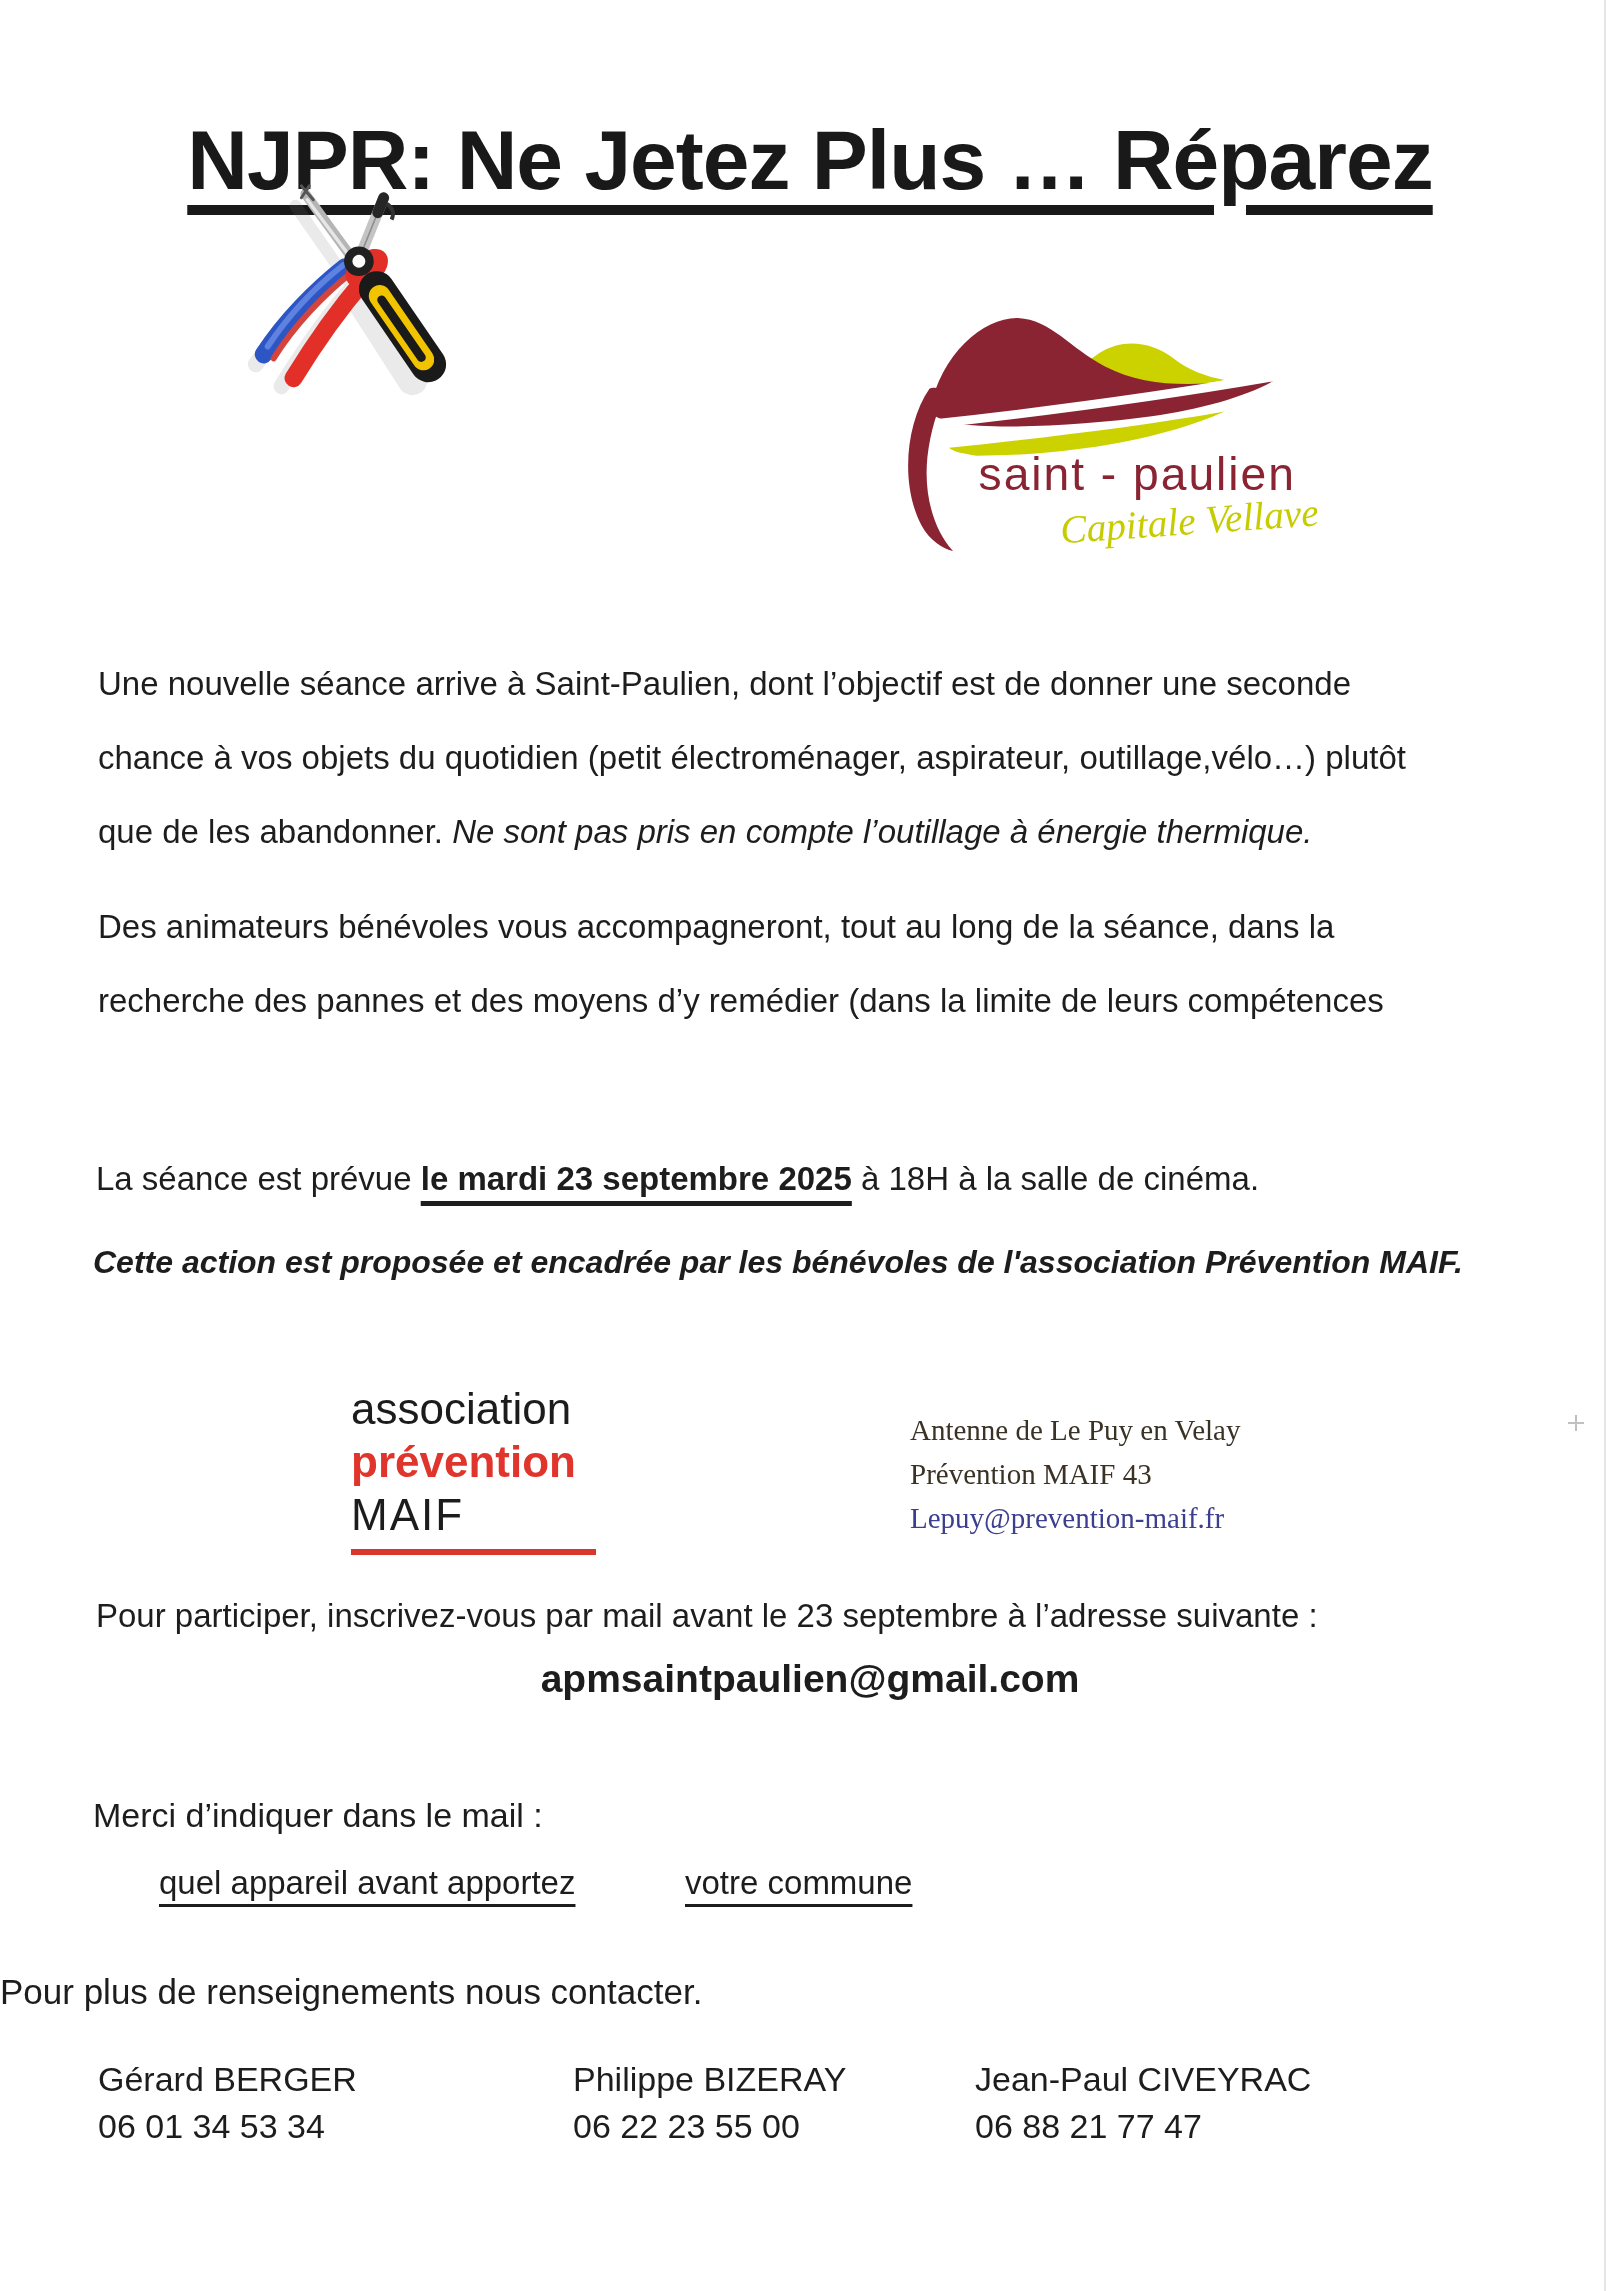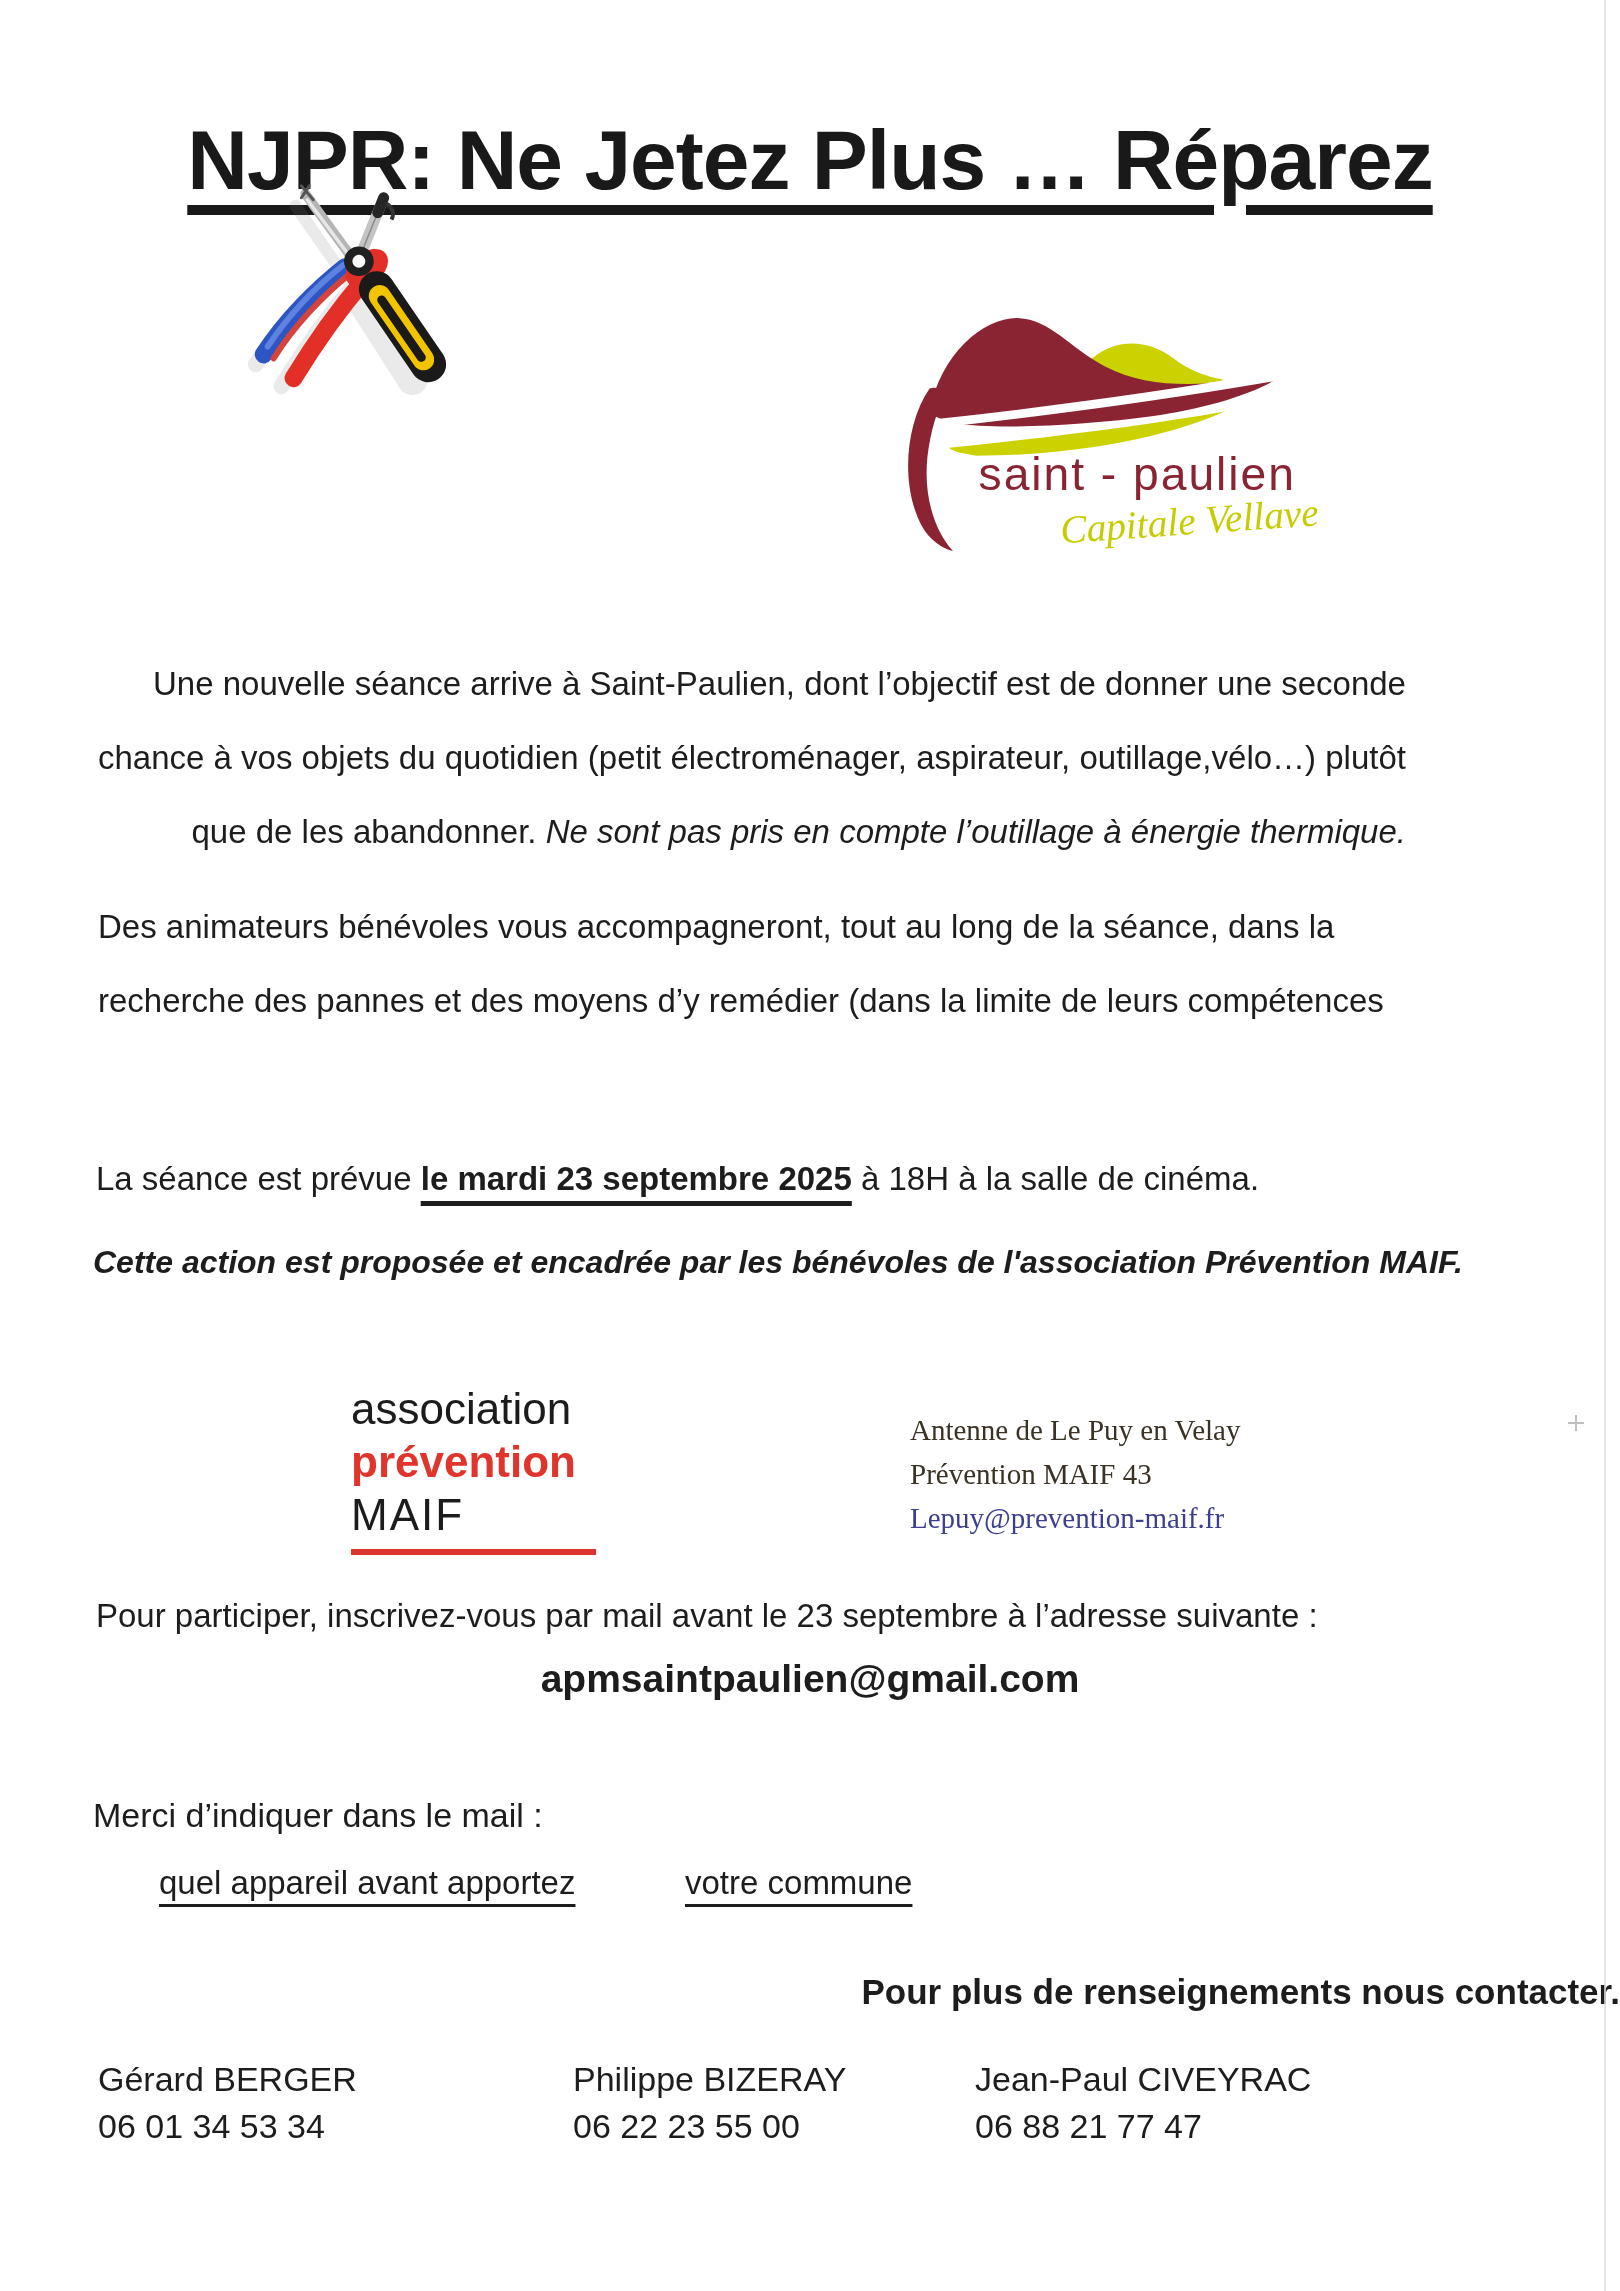--- a/index.html
+++ b/index.html
@@ -7,21 +7,21 @@
     position:relative;width:1620px;height:2292px;background:#ffffff;overflow:hidden;
     font-family:"Liberation Sans","DejaVu Sans",sans-serif;color:#1d1d1d;
   }
   .doc-title{
     position:absolute;top:118px;left:0;right:0;text-align:center;
     font-size:84px;font-weight:bold;letter-spacing:-1px;color:#191919;line-height:1;
     text-decoration:underline;text-decoration-thickness:9.8px;text-underline-offset:15.7px;
     white-space:nowrap;
   }
   .para{position:absolute;font-size:33px;line-height:74px;white-space:nowrap;color:#1d1d1d;}
-  .p1{top:647px;left:98px;text-align:right;}
+  .p1{top:647px;left:98px;}
   .p2{top:890px;left:98px;}
   .p3{top:1142px;left:96px;}
   .p3 .date{font-weight:bold;text-decoration:underline;text-decoration-thickness:4.9px;text-underline-offset:10.8px;}
   .p4{top:1225px;left:93px;font-size:32px;font-weight:bold;font-style:italic;}
   .italic{font-style:italic;}
   svg{display:block;}
   .tools-box{position:absolute;left:218px;top:174px;width:253px;height:233px;}
   .sp-logo-box{position:absolute;left:894px;top:287px;width:423px;height:301px;}
   .maif-logo{position:absolute;left:351px;top:1382px;font-size:44px;line-height:53px;letter-spacing:0px;}
   .maif-logo .l1{color:#1c1c1c;}
@@ -30,21 +30,21 @@
   .maif-rule{position:absolute;left:351px;top:1549px;width:245px;height:5.9px;background:#d9372e;}
   .antenne{position:absolute;left:910px;top:1408px;font-family:"Liberation Serif","DejaVu Serif",serif;
     font-size:29px;line-height:44px;color:#3a3224;white-space:nowrap;}
   .antenne .mail{color:#3c3f8f;text-decoration:none;cursor:pointer;}
   .participate{position:absolute;left:96px;top:1591px;font-size:33px;line-height:49px;white-space:nowrap;}
   .email-line{position:absolute;left:0;right:0;top:1654px;text-align:center;font-size:39px;font-weight:bold;line-height:49px;}
   .merci{position:absolute;left:93px;top:1791px;font-size:34px;line-height:49px;white-space:nowrap;}
   .mail-item{position:absolute;top:1858px;font-size:33px;line-height:49px;white-space:nowrap;
     text-decoration:underline;text-decoration-thickness:2.9px;text-underline-offset:9.8px;}
   .mi1{left:159px;}.mi2{left:685px;}.mi3{left:978px;}
-  .contact-heading{position:absolute;left:0;right:0;top:1967px;text-align:right;font-size:35px;font-weight:bold;line-height:49px;}
+  .contact-heading{position:absolute;left:0;right:0;top:1967px;text-align:left;font-size:35px;font-weight:normal;line-height:49px;}
   .person{position:absolute;white-space:nowrap;font-size:34px;line-height:47px;}
   .person .pname{position:absolute;top:0;left:0;}
   .person .pphone{position:absolute;top:47px;left:0;}
   .c1{left:98px;top:2056px;width:412px;height:98px;}
   .c2{left:573px;top:2056px;width:412px;height:98px;}
   .c3{left:975px;top:2056px;width:431px;height:98px;}
   .scan-edge{position:absolute;left:1604px;top:0;width:2px;height:2292px;background:#dedede;opacity:.8;}
   .scan-mark{position:absolute;left:1568px;top:1415px;width:15.7px;height:15.7px;opacity:.65;}
   .scan-mark .h{position:absolute;top:6.9px;left:0;width:15.7px;height:2px;background:#9f9f9f;}
   .scan-mark .v{position:absolute;top:0;left:6.9px;width:2px;height:15.7px;background:#9f9f9f;}

